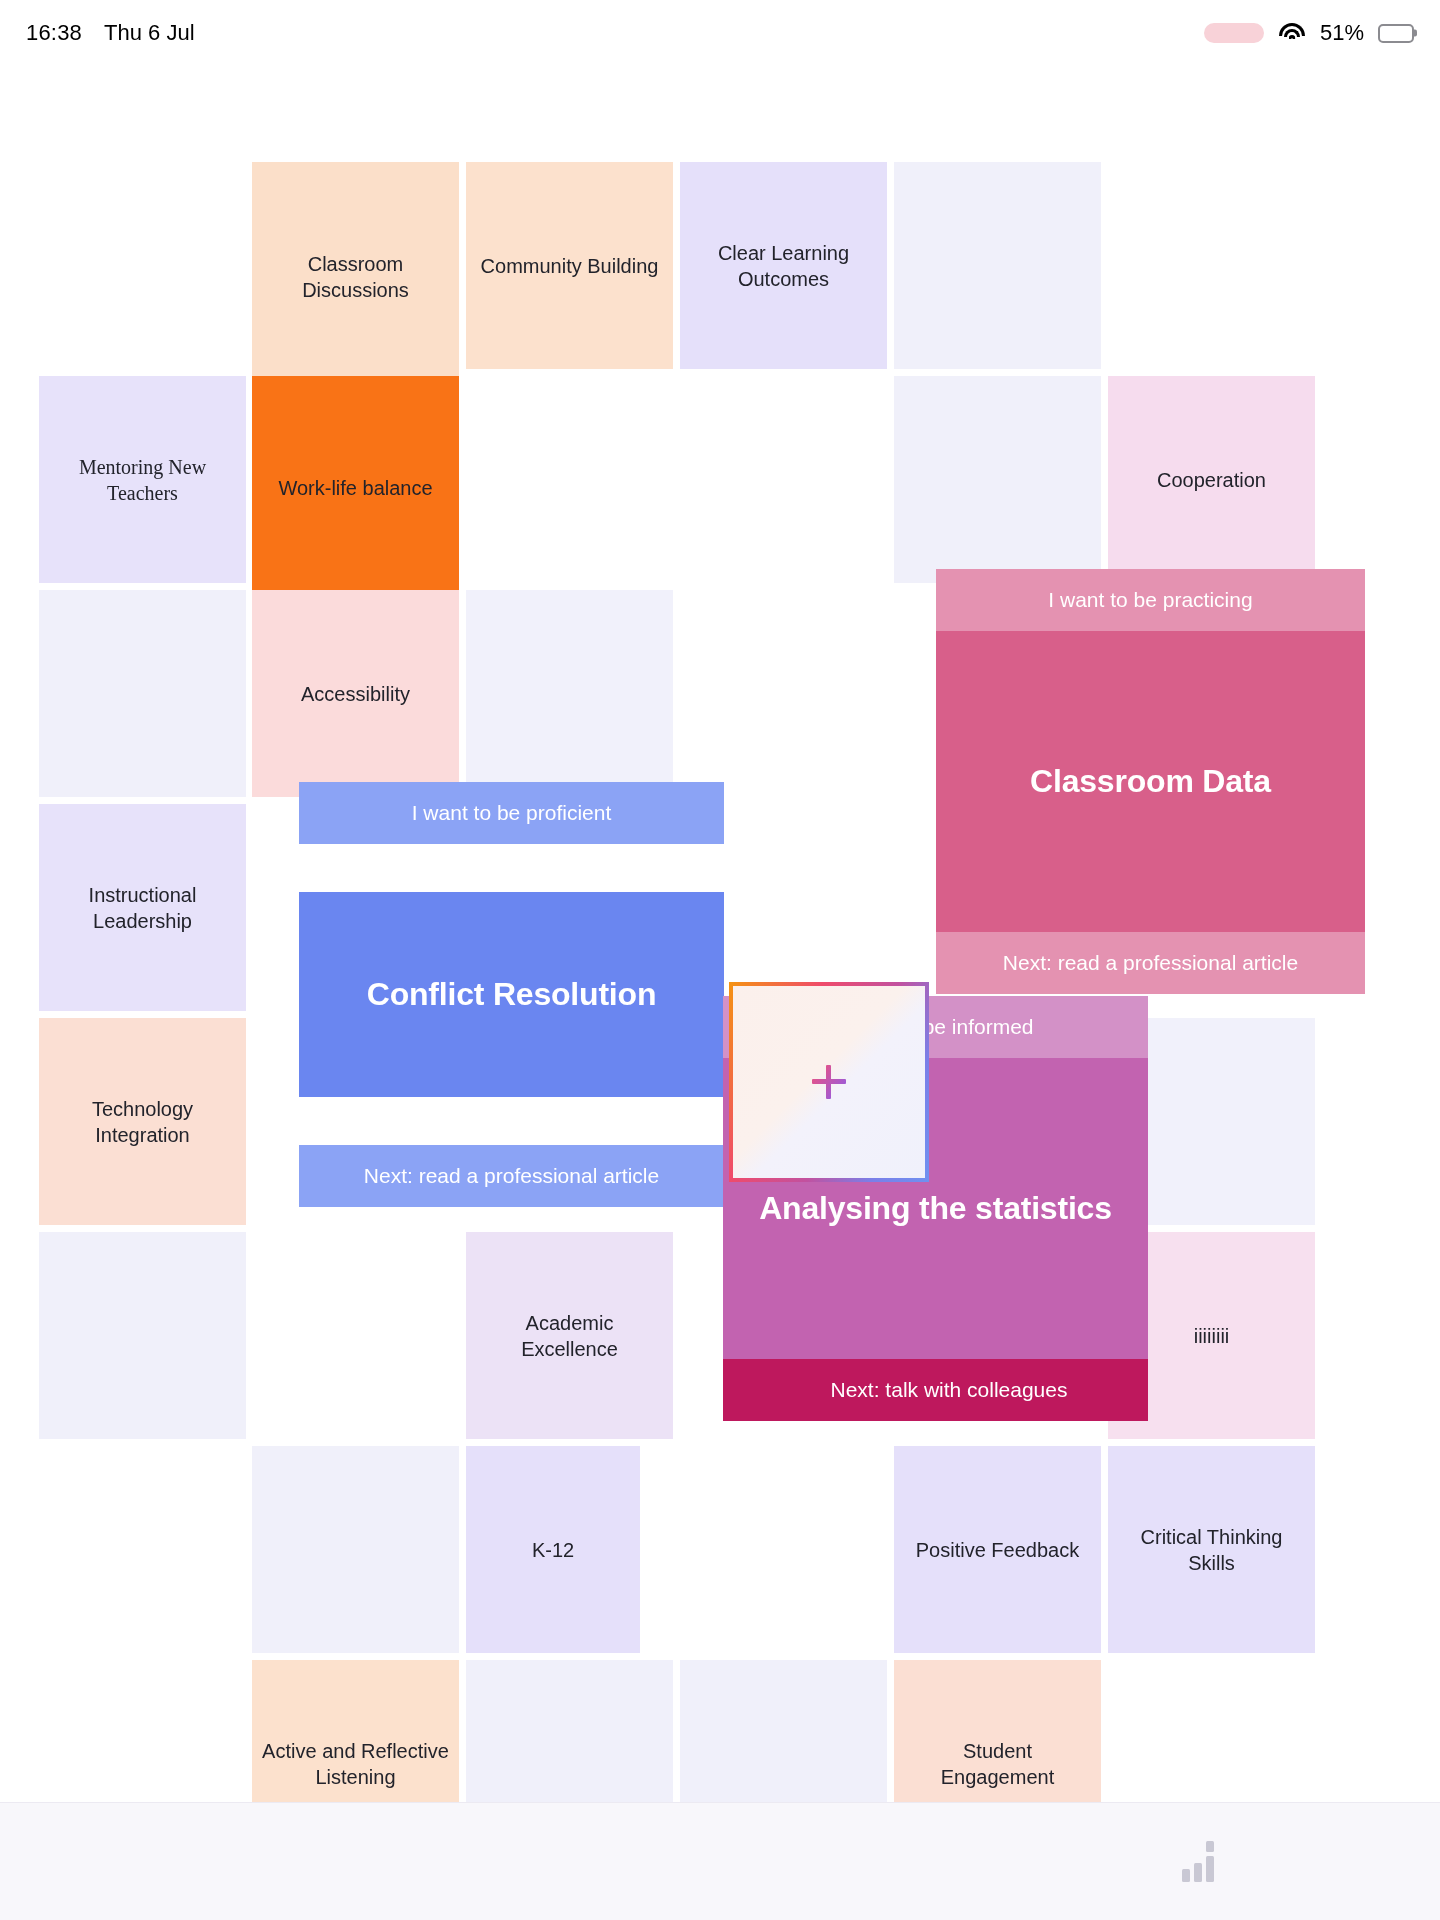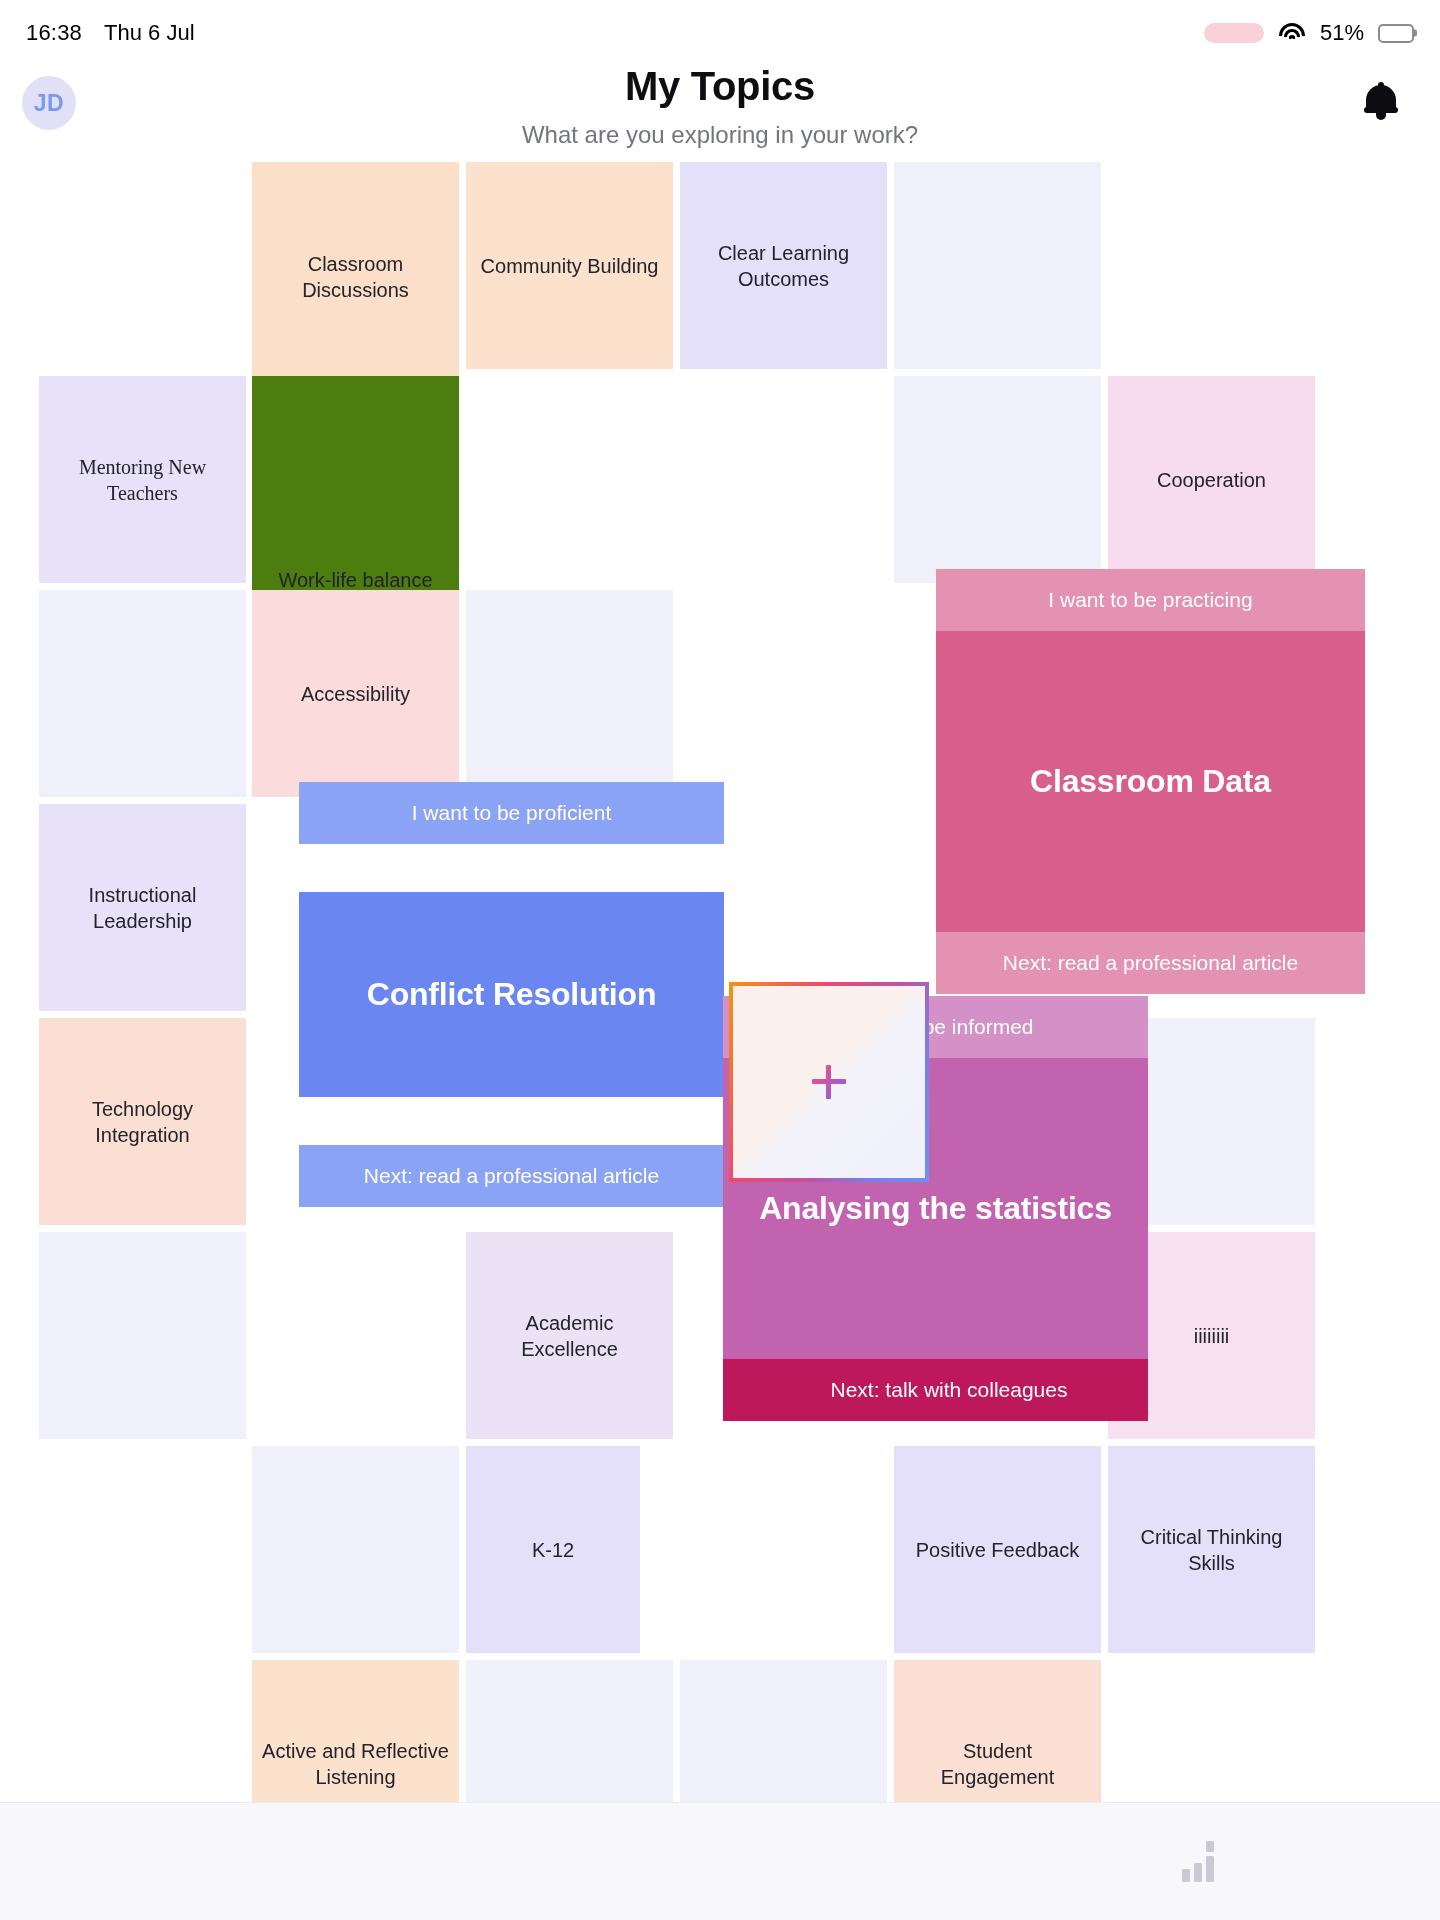--- a/index.html
+++ b/index.html
@@ -168,49 +168,38 @@
       <span class="sb-wifi">
         <span class="w1"></span>
           <span class="w2"></span>
           <span class="w3"></span>
       </span>
       <span class="sb-batt-text">51%</span>
       <span class="sb-batt"><span class="fill"></span></span>
     </div>
   </div>
 
-  <div class="header">
-    <div class="avatar">JD</div>
-    <div class="page-title">My Topics</div>
-    <div class="page-subtitle">What are you exploring in your work?</div>
-    <div class="bell">
-      <span class="top"></span>
-        <span class="body"></span>
-        <span class="rim"></span>
-        <span class="clap"></span>
-    </div>
-  </div>
 
   <div class="grid" id="grid">
       <div class="tile" style="left: 252px; top: 0px; width: 207px; height: 230px; background: rgb(251, 223, 201);">
         <span class="tile-label">Classroom Discussions</span>
       </div>
       <div class="tile" style="left: 466px; top: 0px; width: 207px; height: 207px; background: rgb(252, 225, 205);">
         <span class="tile-label">Community Building</span>
       </div>
       <div class="tile" style="left: 680px; top: 0px; width: 207px; height: 207px; background: rgb(229, 224, 250);">
         <span class="tile-label">Clear Learning Outcomes</span>
       </div>
       <div class="tile" style="left: 894px; top: 0px; width: 207px; height: 207px; background: rgb(240, 240, 250);">
         <span class="tile-label"></span>
       </div>
       <div class="tile" style="left: 39px; top: 214px; width: 207px; height: 207px; background: rgb(231, 226, 250); font-family: Liberation Serif, serif;">
         <span class="tile-label">Mentoring New Teachers</span>
       </div>
-      <div class="tile" style="left: 252px; top: 214px; width: 207px; height: 223px; background: #4d7c0f; align-items: flex-end;">
+      <div class="tile" style="left: 252px; top: 214px; width: 207px; height: 223px; background: #f97316;">
         <span class="tile-label">Work-life balance</span>
       </div>
       <div class="tile" style="left: 894px; top: 214px; width: 207px; height: 207px; background: rgb(240, 240, 250);">
         <span class="tile-label"></span>
       </div>
       <div class="tile" style="left: 1108px; top: 214px; width: 207px; height: 207px; background: rgb(246, 220, 238);">
         <span class="tile-label">Cooperation</span>
       </div>
       <div class="tile" style="left: 39px; top: 428px; width: 207px; height: 207px; background: rgb(240, 240, 250);">
         <span class="tile-label"></span>

